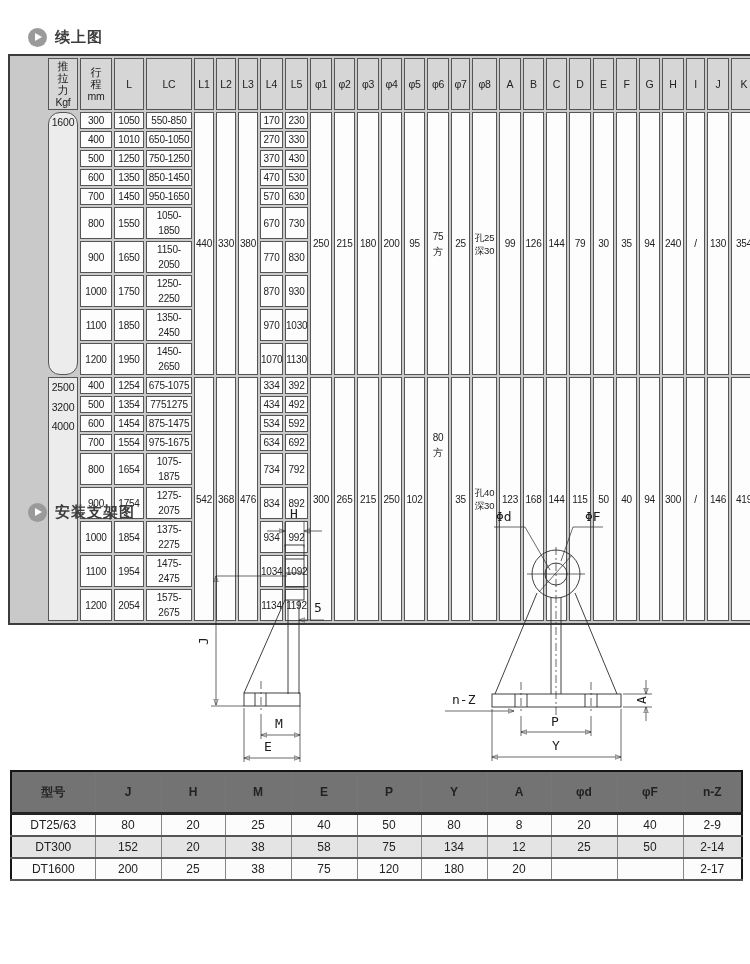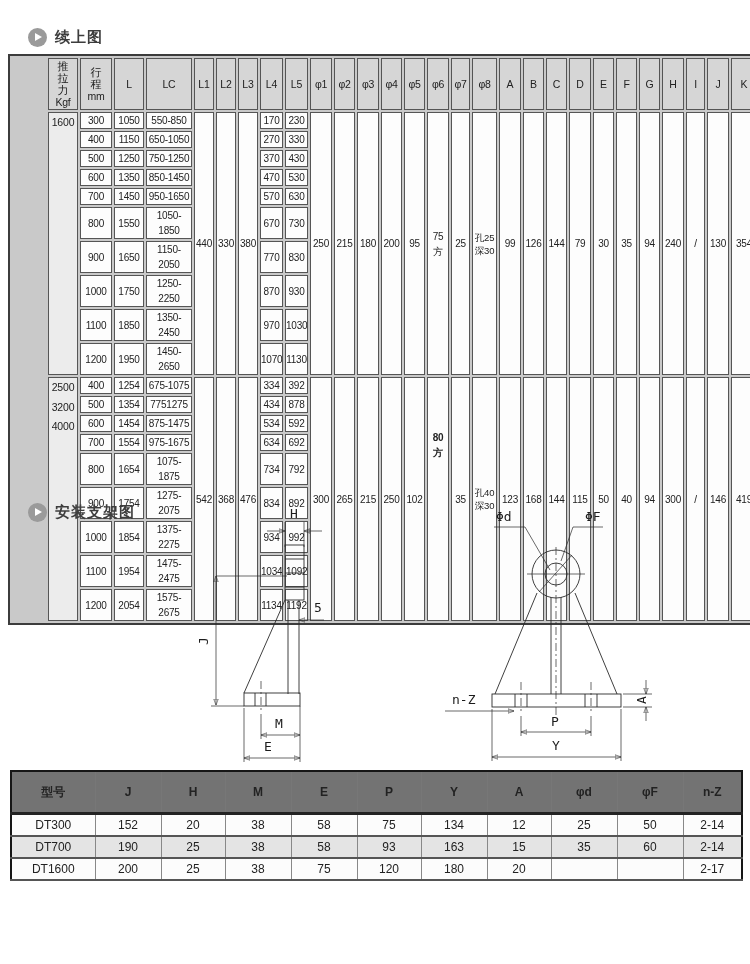--- a/index.html
+++ b/index.html
@@ -17,21 +17,21 @@
   table.spec{position:absolute;left:8px;top:54px;width:691px;table-layout:fixed;
              border-collapse:separate;border-spacing:2px;background:#c9c9c9;
              border:2px solid #3c3c3c;padding-left:36px;}
   table.spec td,table.spec th{border:1px solid #555;background:#fdfdfd;text-align:center;
              vertical-align:middle;font-size:10px;font-weight:normal;letter-spacing:-0.2px;
              padding:0;line-height:15px;height:15px;overflow:hidden;}
   table.spec th{background:#d6d6d6;font-size:10.5px;height:50px;line-height:12px;}
   table.spec th .vert{width:13px;margin:0 auto;line-height:12px;word-break:break-all;font-size:11px;}
   table.spec td.force{background:#ececec;vertical-align:top;line-height:19.5px;font-size:10.5px;}
   table.spec td.pre{white-space:pre-line;line-height:13px;font-size:9.5px;}
-  table.spec td.hi{vertical-align:top;padding-top:52px;font-weight:bold;}
+  table.spec td.hi{vertical-align:top;padding-top:52px;}
 
   
   svg.diag{position:absolute;left:0;top:496px;}
   svg.diag line,svg.diag path,svg.diag rect,svg.diag circle,svg.diag polyline
       {stroke:#2a2a2a;fill:none;stroke-width:0.9;}
   svg.diag text{fill:#1c1c1c;font-family:"DejaVu Sans Mono",monospace;font-size:13px;stroke:none;}
   svg.diag .thin{stroke-width:0.7;}
   svg.diag .cl{stroke-dasharray:8 3 2 3;stroke-width:0.7;}
 
   
@@ -118,21 +118,21 @@
           <th>F</th>
           <th>G</th>
           <th>H</th>
           <th>I</th>
           <th>J</th>
           <th>K</th>
         </tr>
       </thead>
     <tbody id="spec-body">
         <tr>
-          <td class="force" rowspan="10" style="white-space: pre-line;">1600</td>
+          <td class="force" rowspan="10" style="white-space: pre-line; border-radius: 12px;">1600</td>
           <td>300</td>
           <td>1050</td>
           <td>550-850</td>
           <td rowspan="10">440</td>
           <td rowspan="10">330</td>
           <td rowspan="10">380</td>
           <td>170</td>
           <td>230</td>
           <td rowspan="10">250</td>
           <td rowspan="10">215</td>
@@ -150,21 +150,21 @@
           <td rowspan="10">30</td>
           <td rowspan="10">35</td>
           <td rowspan="10">94</td>
           <td rowspan="10">240</td>
           <td rowspan="10">/</td>
           <td rowspan="10">130</td>
           <td rowspan="10">354</td>
         </tr>
         <tr>
           <td>400</td>
-          <td>1150</td>
+          <td>1010</td>
           <td>650-1050</td>
           <td>270</td>
           <td>330</td>
         </tr>
         <tr>
           <td>500</td>
           <td>1250</td>
           <td>750-1250</td>
           <td>370</td>
           <td>430</td>
@@ -249,21 +249,21 @@
           <td rowspan="9">300</td>
           <td rowspan="9">/</td>
           <td rowspan="9">146</td>
           <td rowspan="9">419</td>
         </tr>
         <tr>
           <td>500</td>
           <td>1354</td>
           <td>7751275</td>
           <td>434</td>
-          <td>878</td>
+          <td>492</td>
         </tr>
         <tr>
           <td>600</td>
           <td>1454</td>
           <td>875-1475</td>
           <td>534</td>
           <td>592</td>
         </tr>
         <tr>
           <td>700</td>
@@ -437,46 +437,46 @@
           <th>P</th>
           <th>Y</th>
           <th>A</th>
           <th>φd</th>
           <th>φF</th>
           <th>n-Z</th>
         </tr>
       </thead>
     <tbody id="brk-body">
         <tr>
+          <td>DT25/63</td>
+          <td>80</td>
+          <td>20</td>
+          <td>25</td>
+          <td>40</td>
+          <td>50</td>
+          <td>80</td>
+          <td>8</td>
+          <td>20</td>
+          <td>40</td>
+          <td>2-9</td>
+        </tr>
+        <tr>
           <td>DT300</td>
           <td>152</td>
           <td>20</td>
           <td>38</td>
           <td>58</td>
           <td>75</td>
           <td>134</td>
           <td>12</td>
           <td>25</td>
           <td>50</td>
           <td>2-14</td>
         </tr>
         <tr>
-          <td>DT700</td>
-          <td>190</td>
-          <td>25</td>
-          <td>38</td>
-          <td>58</td>
-          <td>93</td>
-          <td>163</td>
-          <td>15</td>
-          <td>35</td>
-          <td>60</td>
-          <td>2-14</td>
-        </tr>
-        <tr>
           <td>DT1600</td>
           <td>200</td>
           <td>25</td>
           <td>38</td>
           <td>75</td>
           <td>120</td>
           <td>180</td>
           <td>20</td>
           <td></td>
           <td></td>

